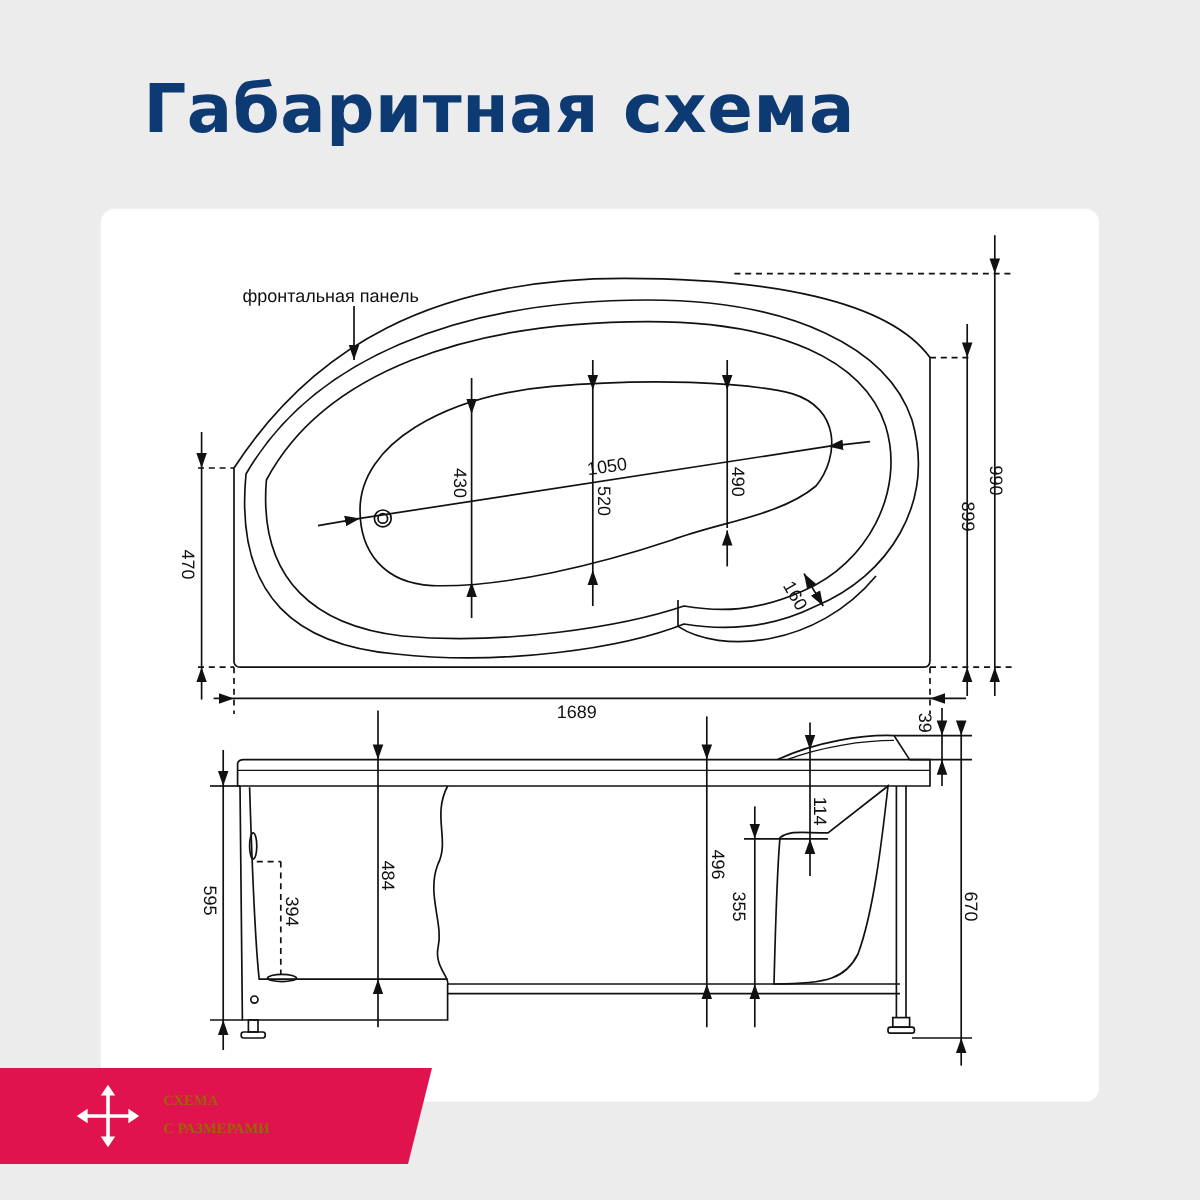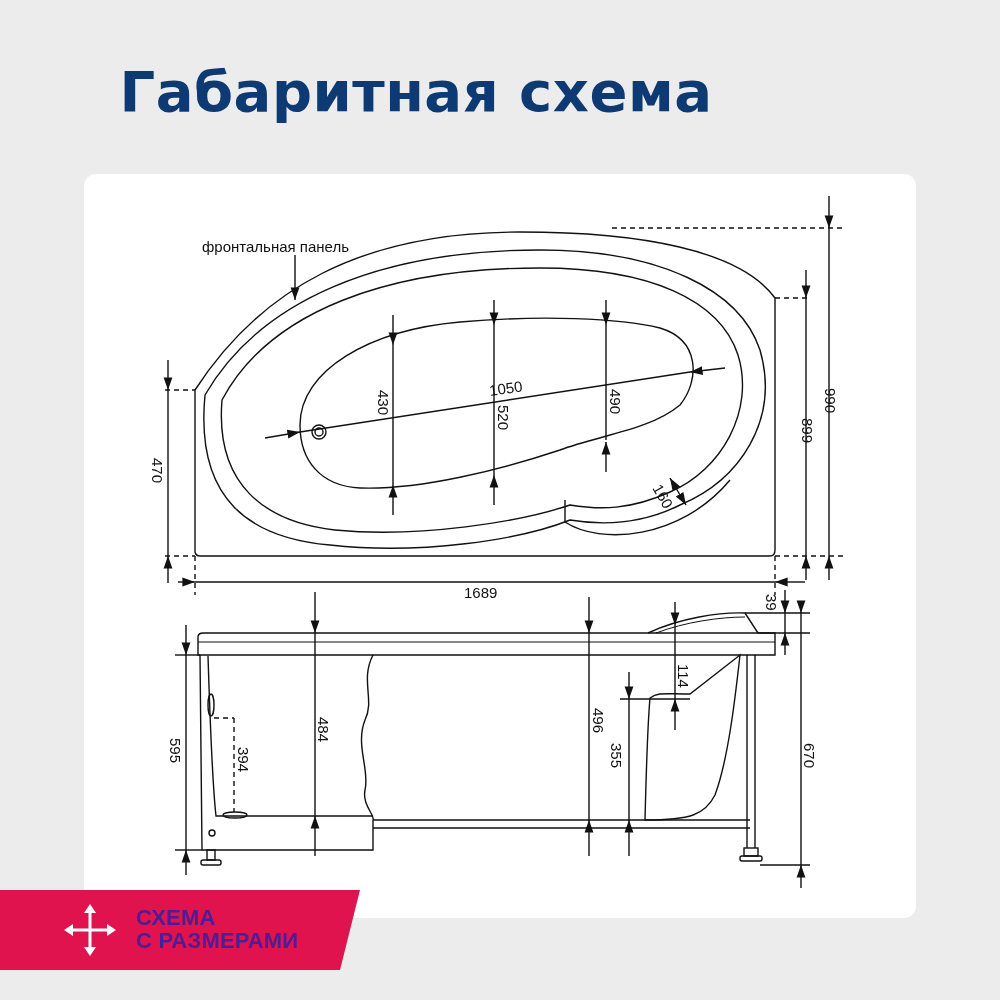--- a/index.html
+++ b/index.html
@@ -26,22 +26,22 @@
     border-radius:12px;
   }
   svg.drawing { position:absolute; left:0; top:0; }
   .dim { font-family:"Liberation Sans", sans-serif; font-size:15px; fill:#111; }
   .badge {
     position:absolute; left:0; top:890px; width:360px; height:80px;
   }
   .badge svg { position:absolute; left:0; top:0; }
   .badge-text {
     position:absolute; left:136px; top:16px;
-    color:#4c1d95; font-family:Liberation Sans, sans-serif;
-    font-weight:bold; font-size:22px; line-height:23px;
+    color:#a16207; font-family:Liberation Serif, serif;
+    font-weight:bold; font-size:12px; line-height:23px;
     letter-spacing:0.2px;
   }
   .badge-icon { position:absolute; left:62px; top:12px; width:56px; height:56px; }
 </style>
 </head>
 <body>
 
 <div class="title">Габаритная схема</div>
 
 <div class="card"></div>

